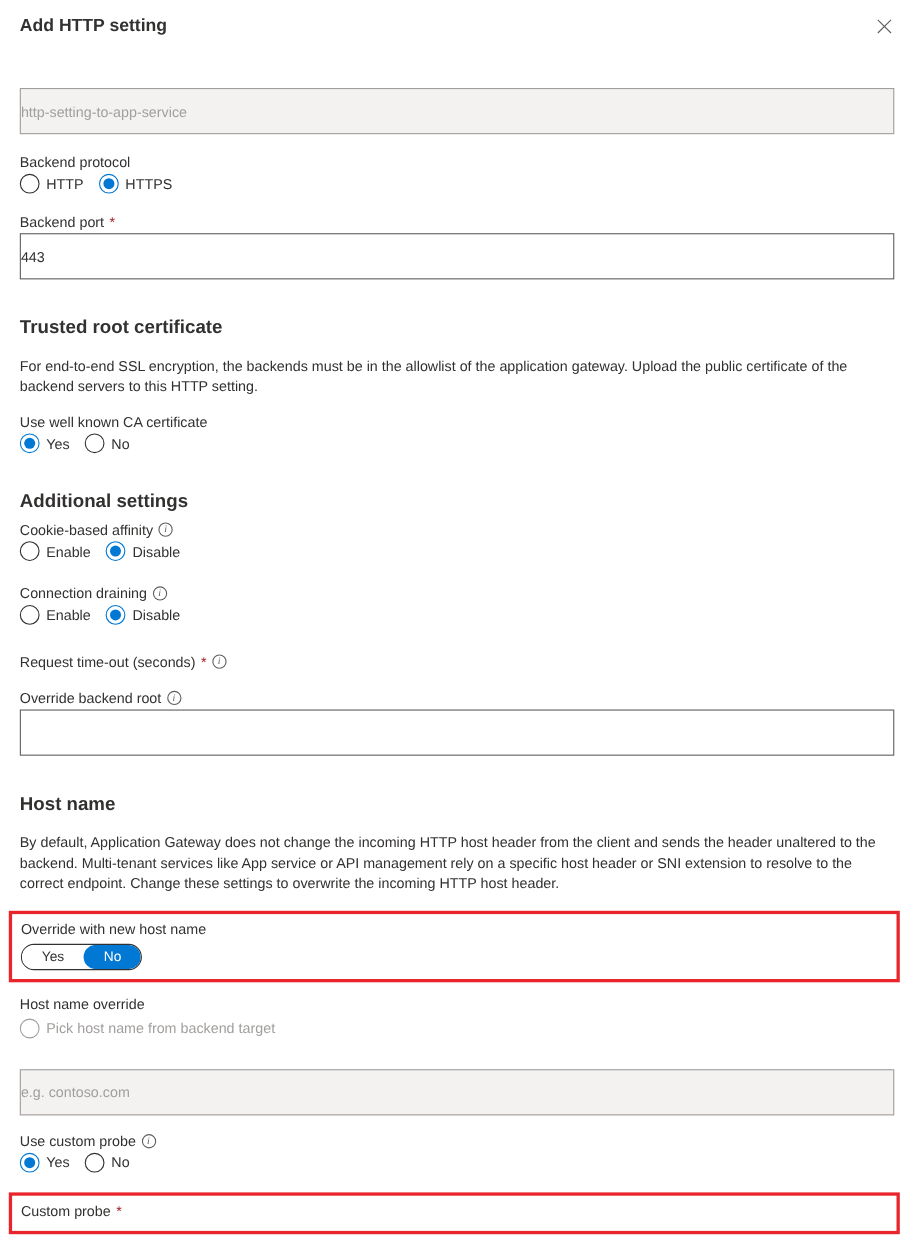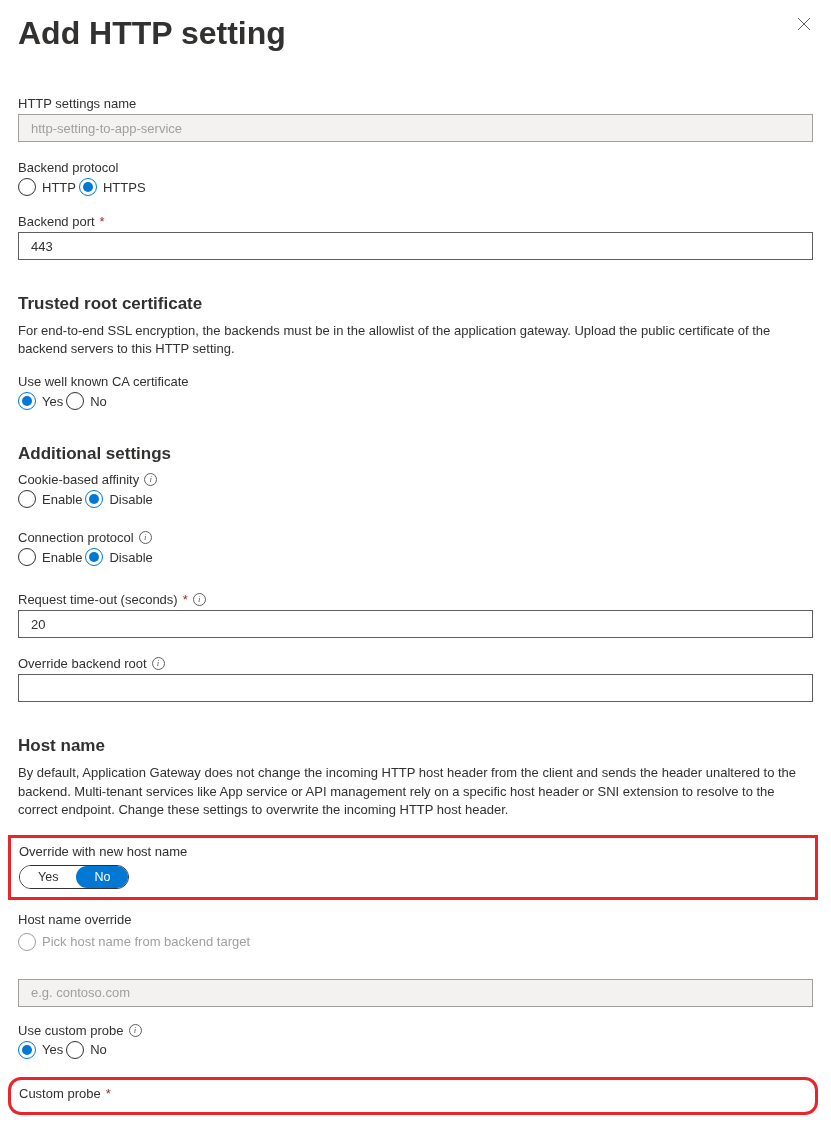--- a/index.html
+++ b/index.html
@@ -11,21 +11,21 @@
     width: 831px;
     padding: 15px 18px;
   }
   .header-row {
     display: flex;
     justify-content: space-between;
     align-items: flex-start;
     margin-bottom: 44px;
   }
   .page-title {
-    font-size: 32px;
+    font-size: 16px;
     font-weight: 600;
     color: #323130;
   }
   .close-btn {
     cursor: pointer;
     padding: 2px;
     color: #605e5c;
   }
   .close-btn svg { width: 14px; height: 14px; }
   .field { margin-bottom: 18px; }
@@ -47,22 +47,22 @@
     border: 1px solid #605e5c;
     border-radius: 50%;
     font-size: 9px;
     font-style: italic;
     font-family: serif;
     color: #605e5c;
     line-height: 1;
   }
   .text-input, .select-input {
     width: 100%;
-    height: 28px;
-    padding: 0 12px;
+    height: 42px;
+    padding: 0 0;
     border: 1px solid #605e5c;
     font-size: 13px;
     font-family: inherit;
     background: #fff;
     color: #323130;
   }
   .text-input.readonly {
     background: #f3f2f1;
     color: #a19f9d;
     border-color: #a19f9d;
@@ -71,21 +71,21 @@
   .text-input.disabled-ph::placeholder { color: #a19f9d; }
   .select-wrap { position: relative; }
   .select-chevron {
     position: absolute;
     right: 8px;
     top: 50%;
     transform: translateY(-50%);
     pointer-events: none;
   }
   .select-chevron svg { width: 12px; height: 12px; }
-  .radio-group { display: flex; gap: 3px; align-items: flex-start; margin-top: 0; }
+  .radio-group { display: flex; gap: 14px; align-items: flex-start; margin-top: 0; }
   .radio-item { display: flex; align-items: center; gap: 6px; cursor: pointer; }
   .radio-circle {
     width: 18px; height: 18px;
     border: 1px solid #323130;
     border-radius: 50%;
     display: flex; align-items: center; justify-content: center;
     background: #fff;
   }
   .radio-item.selected .radio-circle { border-color: #0078d4; }
   .radio-item.selected .radio-dot {
@@ -102,20 +102,21 @@
     font-weight: 600;
     color: #323130;
     margin-top: 34px;
     margin-bottom: 8px;
   }
   .section-desc {
     font-size: 13px;
     color: #323130;
     margin-bottom: 16px;
     line-height: 1.4;
+    margin-top: 16px;
   }
   .highlight-box {
     border: 3px solid #e8252a;
     padding: 6px 8px 8px 8px;
     margin-left: -10px;
     margin-right: -5px;
     margin-bottom: 12px;
   }
   .highlight-box.tight { padding: 6px 0 8px 8px; }
   .toggle {
@@ -152,21 +153,20 @@
   <div class="close-btn">
     <svg viewBox="0 0 14 14" stroke="#605e5c" stroke-width="1" fill="none">
         <line x1="1" y1="1" x2="13" y2="13"></line>
         <line x1="13" y1="1" x2="1" y2="13"></line>
       </svg>
   </div>
 </div>
 
 
 <div class="field">
-  <div class="field-label">HTTP settings name</div>
   <input class="text-input readonly" readonly="" placeholder="http-setting-to-app-service" style="">
 </div>
 
 
 <div class="field">
   <div class="field-label">Backend protocol</div>
   <div class="radio-group">
     <div class="radio-item">
       <div class="radio-circle"></div>
       <span class="radio-label">HTTP</span>
@@ -226,21 +226,21 @@
       <div class="radio-circle">
           <div class="radio-dot"></div>
         </div>
       <span class="radio-label">Disable</span>
     </div>
   </div>
 </div>
 
 <div class="field" style="margin-top:22px;">
   <div class="field-label">
-    <span>Connection protocol</span>
+    <span>Connection draining</span>
     <span class="info-icon">i</span>
   </div>
   <div class="radio-group">
     <div class="radio-item">
       <div class="radio-circle"></div>
       <span class="radio-label">Enable</span>
     </div>
     <div class="radio-item selected">
       <div class="radio-circle">
           <div class="radio-dot"></div>
@@ -249,21 +249,20 @@
     </div>
   </div>
 </div>
 
 <div class="field" style="margin-top:26px;">
   <div class="field-label">
     <span>Request time-out (seconds)</span>
       <span class="req">*</span>
     <span class="info-icon">i</span>
   </div>
-  <input class="text-input" value="20" style="">
 </div>
 
 <div class="field">
   <div class="field-label">
     <span>Override backend root</span>
     <span class="info-icon">i</span>
   </div>
   <input class="text-input" style="">
 </div>
 
@@ -302,21 +301,21 @@
         </div>
       <span class="radio-label">Yes</span>
     </div>
     <div class="radio-item">
       <div class="radio-circle"></div>
       <span class="radio-label">No</span>
     </div>
   </div>
 </div>
 
-<div class="highlight-box" style="margin-bottom:0;border-radius:13px;">
+<div class="highlight-box" style="margin-bottom:0;">
   <div class="field-label">
     <span>Custom probe</span>
       <span class="req">*</span>
   </div>
 </div>
 
 
 
 
 </body></html>

